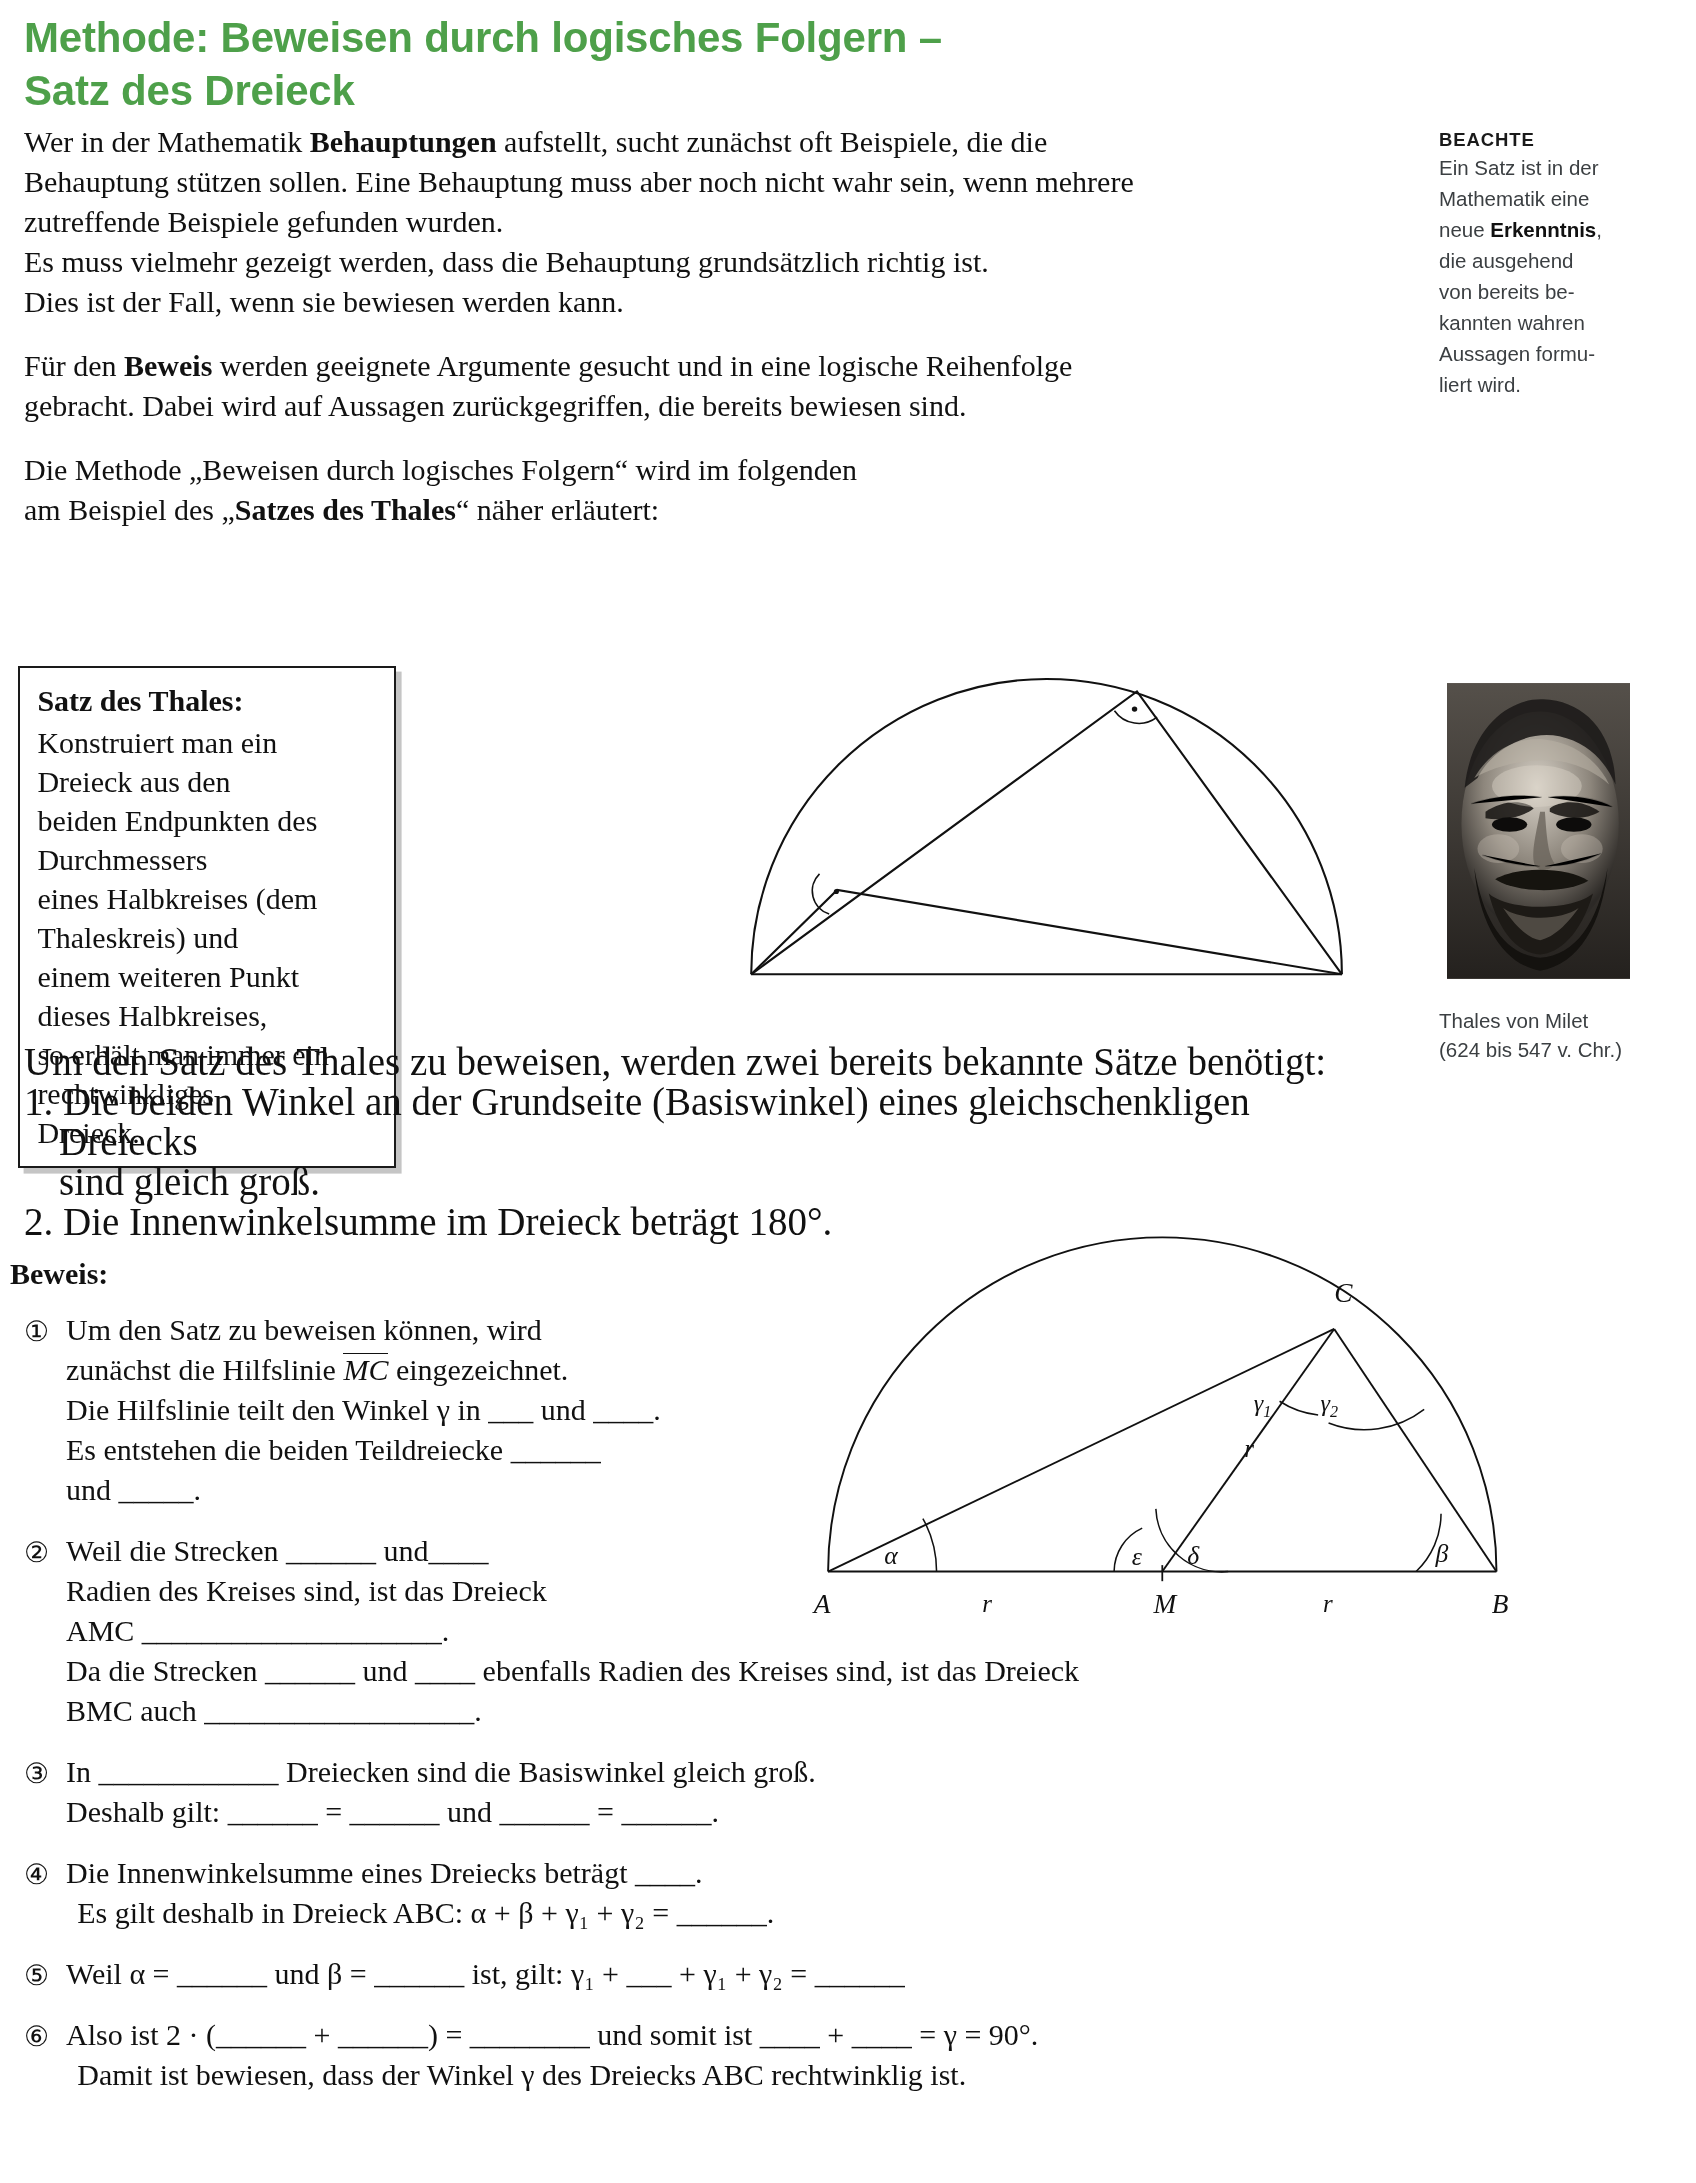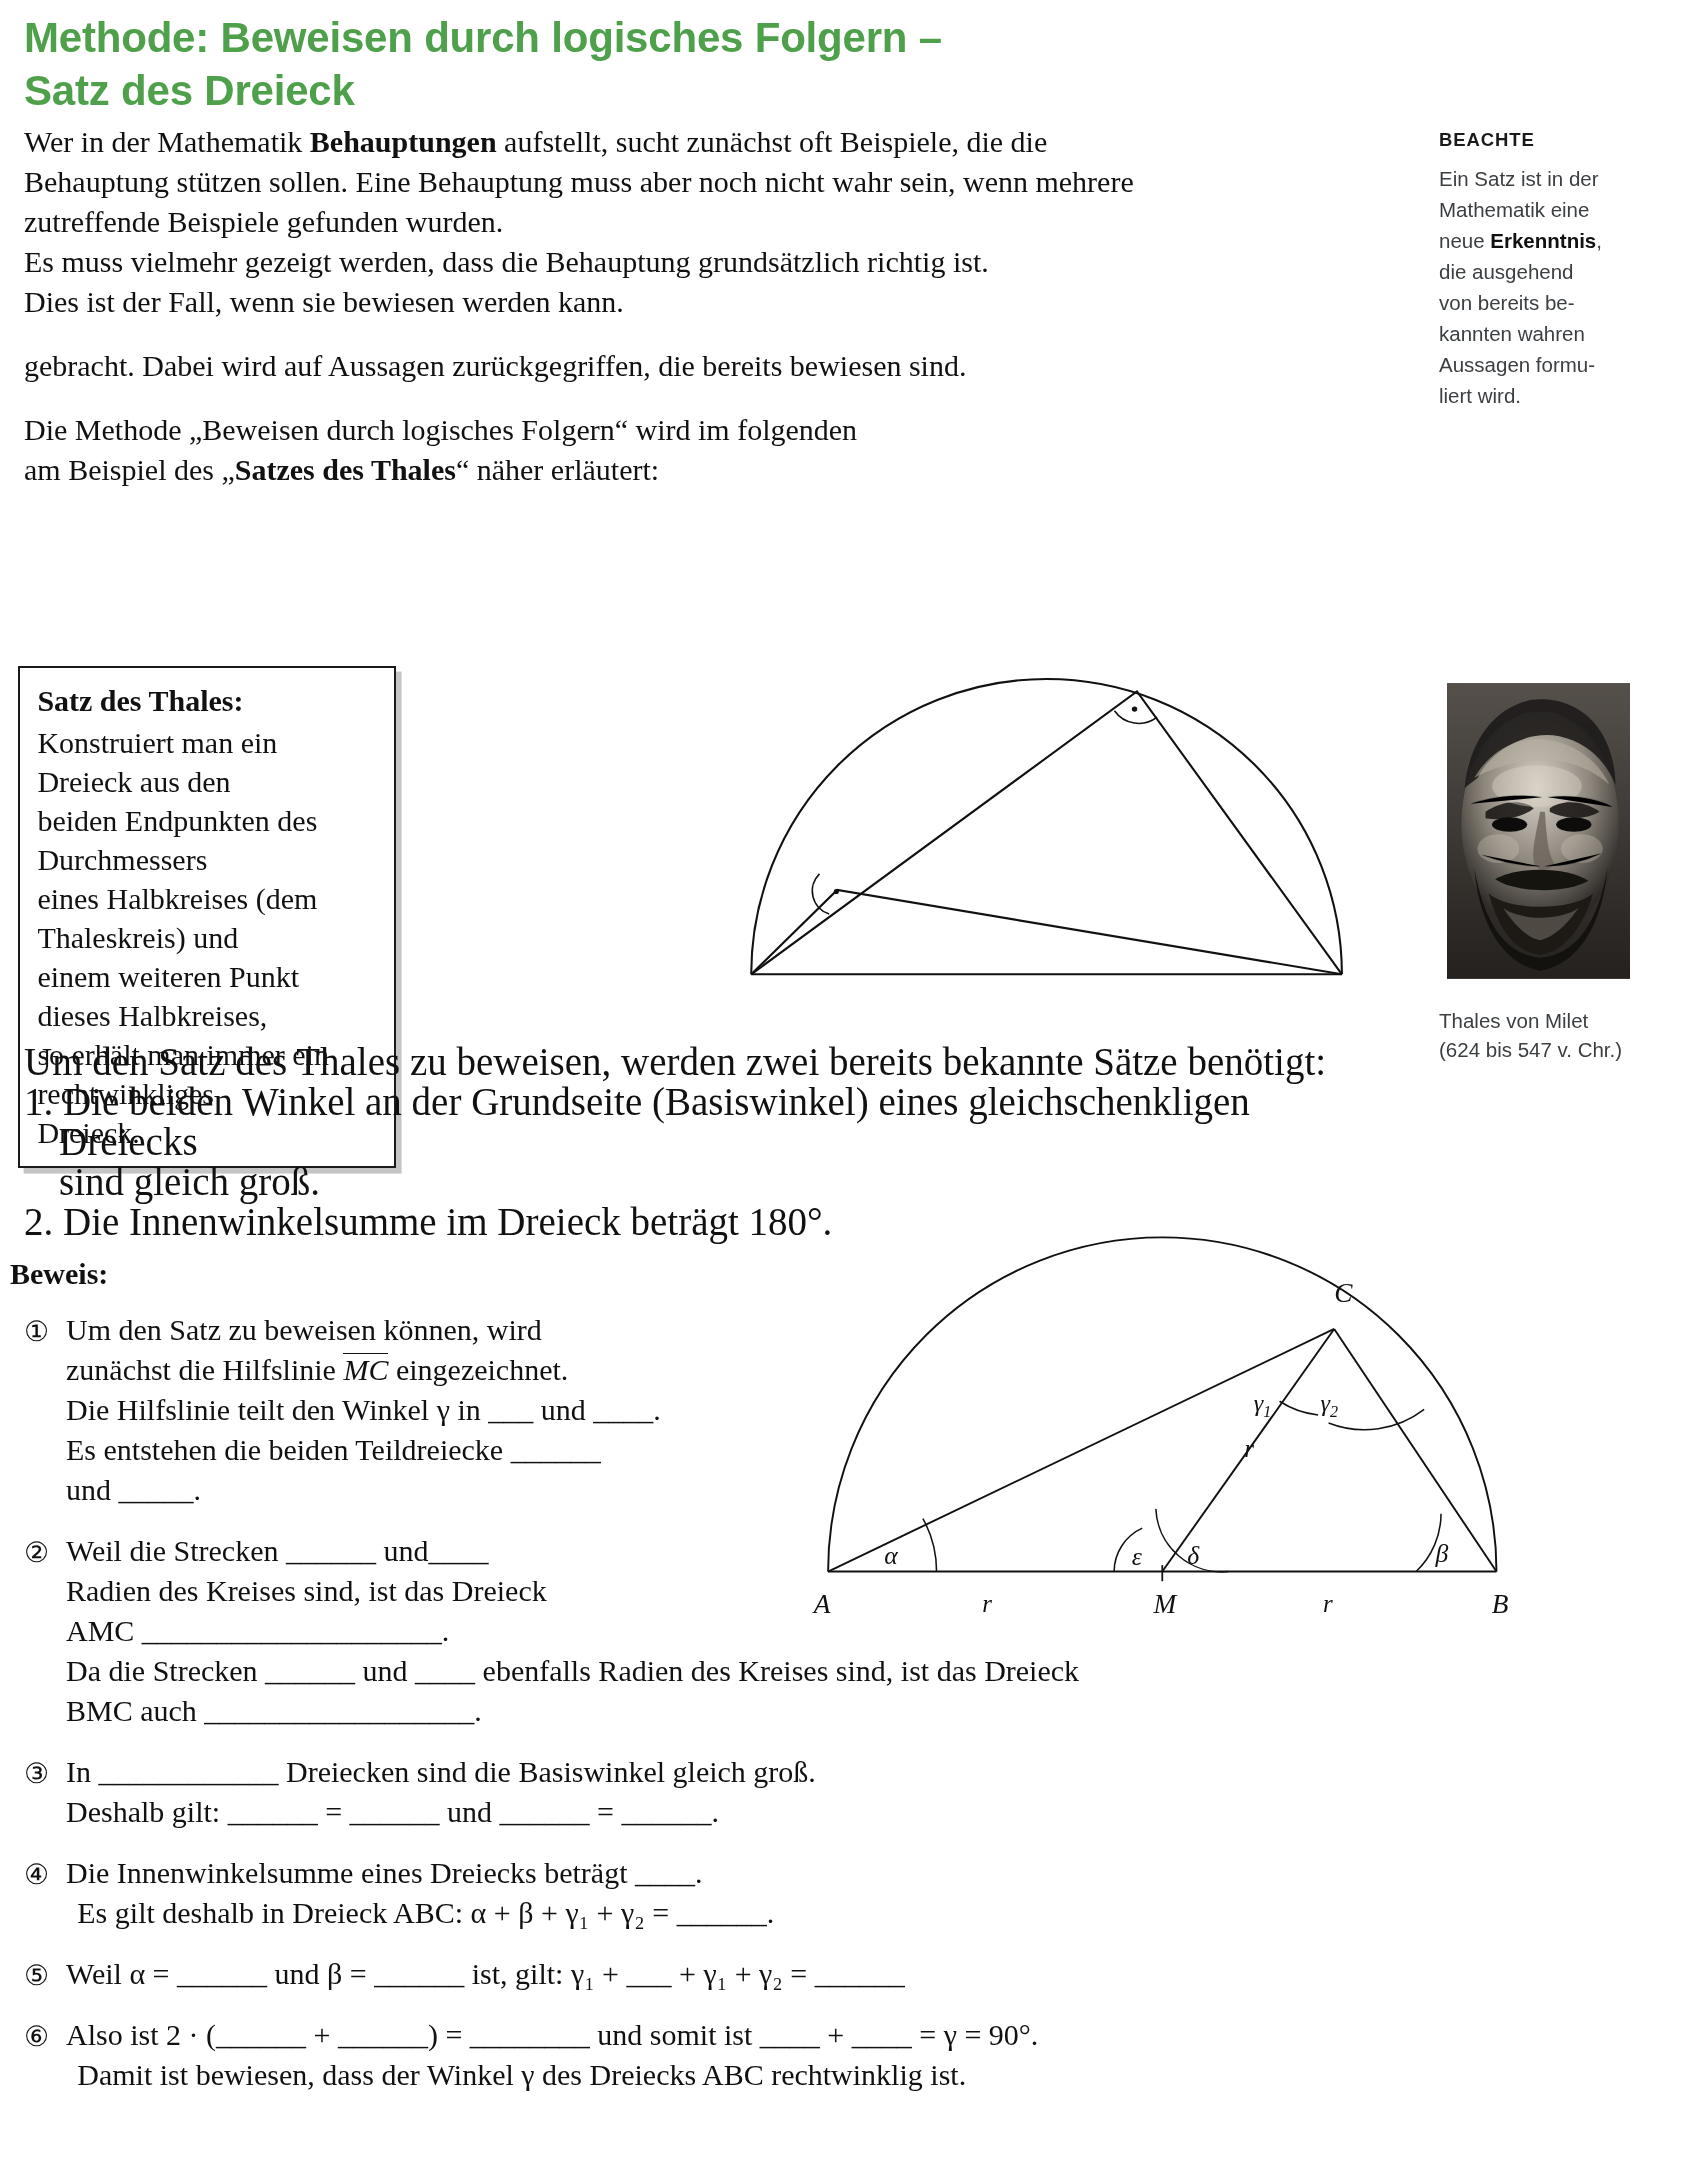--- a/index.html
+++ b/index.html
@@ -58,21 +58,21 @@
     left: 0;
     top: 129px;
     width: 241px;
     font-family: "Liberation Sans", "DejaVu Sans", sans-serif;
     color: #3b3f42;
   }
   .beachte-head {
     font-weight: bold;
     font-size: 18.5px;
     letter-spacing: 0.9px;
-    margin-bottom: 12px;
+    margin-bottom: 1px;
     color: #1a1a1a;
   }
   .beachte-body {
     font-size: 20.5px;
     line-height: 31px;
   }
   .beachte-body .ln { display: block; white-space: pre-wrap; }
   .beachte-body b { font-weight: bold; color: #111; }
 
   
@@ -205,20 +205,21 @@
 
   <p class="para">
     <span class="ln"><span>Wer in der Mathematik </span><b>Behauptungen</b><span> aufstellt, sucht zunächst oft Beispiele, die die</span></span>
     <span class="ln">Behauptung stützen sollen. Eine Behauptung muss aber noch nicht wahr sein, wenn mehrere</span>
     <span class="ln">zutreffende Beispiele gefunden wurden.</span>
     <span class="ln">Es muss vielmehr gezeigt werden, dass die Behauptung grundsätzlich richtig ist.</span>
     <span class="ln">Dies ist der Fall, wenn sie bewiesen werden kann.</span>
   </p>
 
   <p class="para">
+    <span class="ln"><span>Für den </span><b>Beweis</b><span> werden geeignete Argumente gesucht und in eine logische Reihenfolge</span></span>
     <span class="ln">gebracht. Dabei wird auf Aussagen zurückgegriffen, die bereits bewiesen sind.</span>
   </p>
 
   <p class="para">
     <span class="ln">Die Methode „Beweisen durch logisches Folgern“ wird im folgenden</span>
     <span class="ln"><span>am Beispiel des „</span><b>Satzes des Thales</b><span>“ näher erläutert:</span></span>
   </p>
 </div>
 
 <div id="rail">

